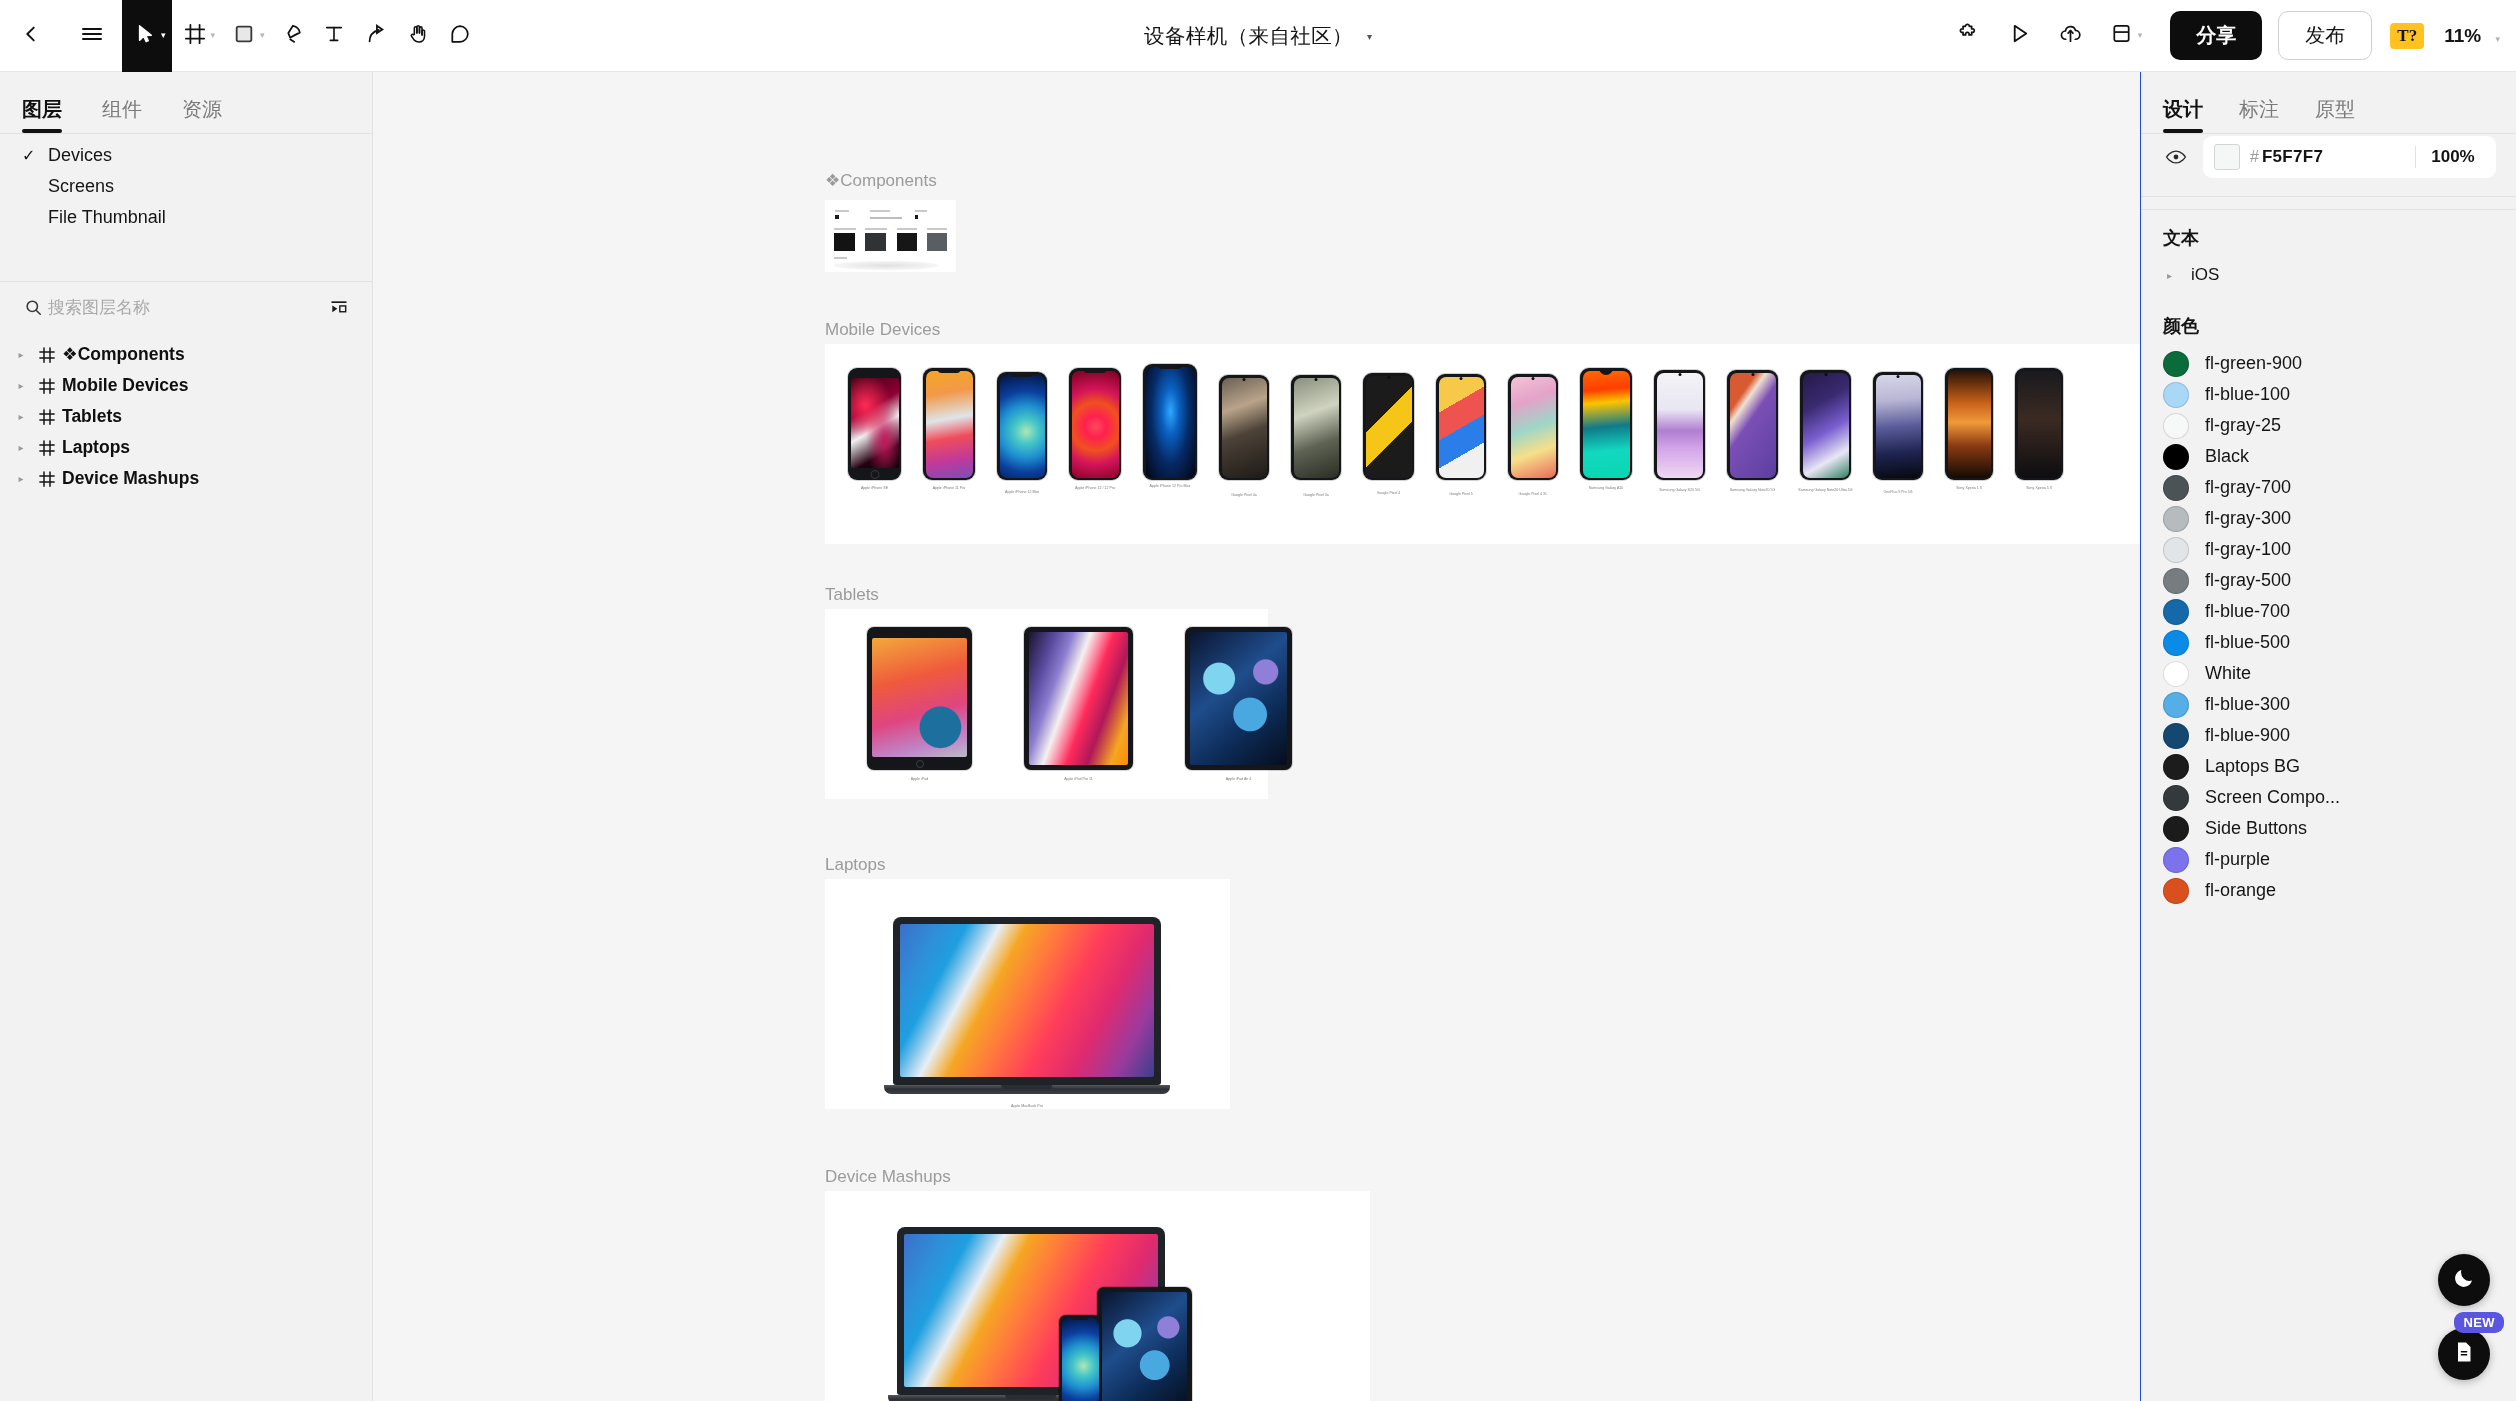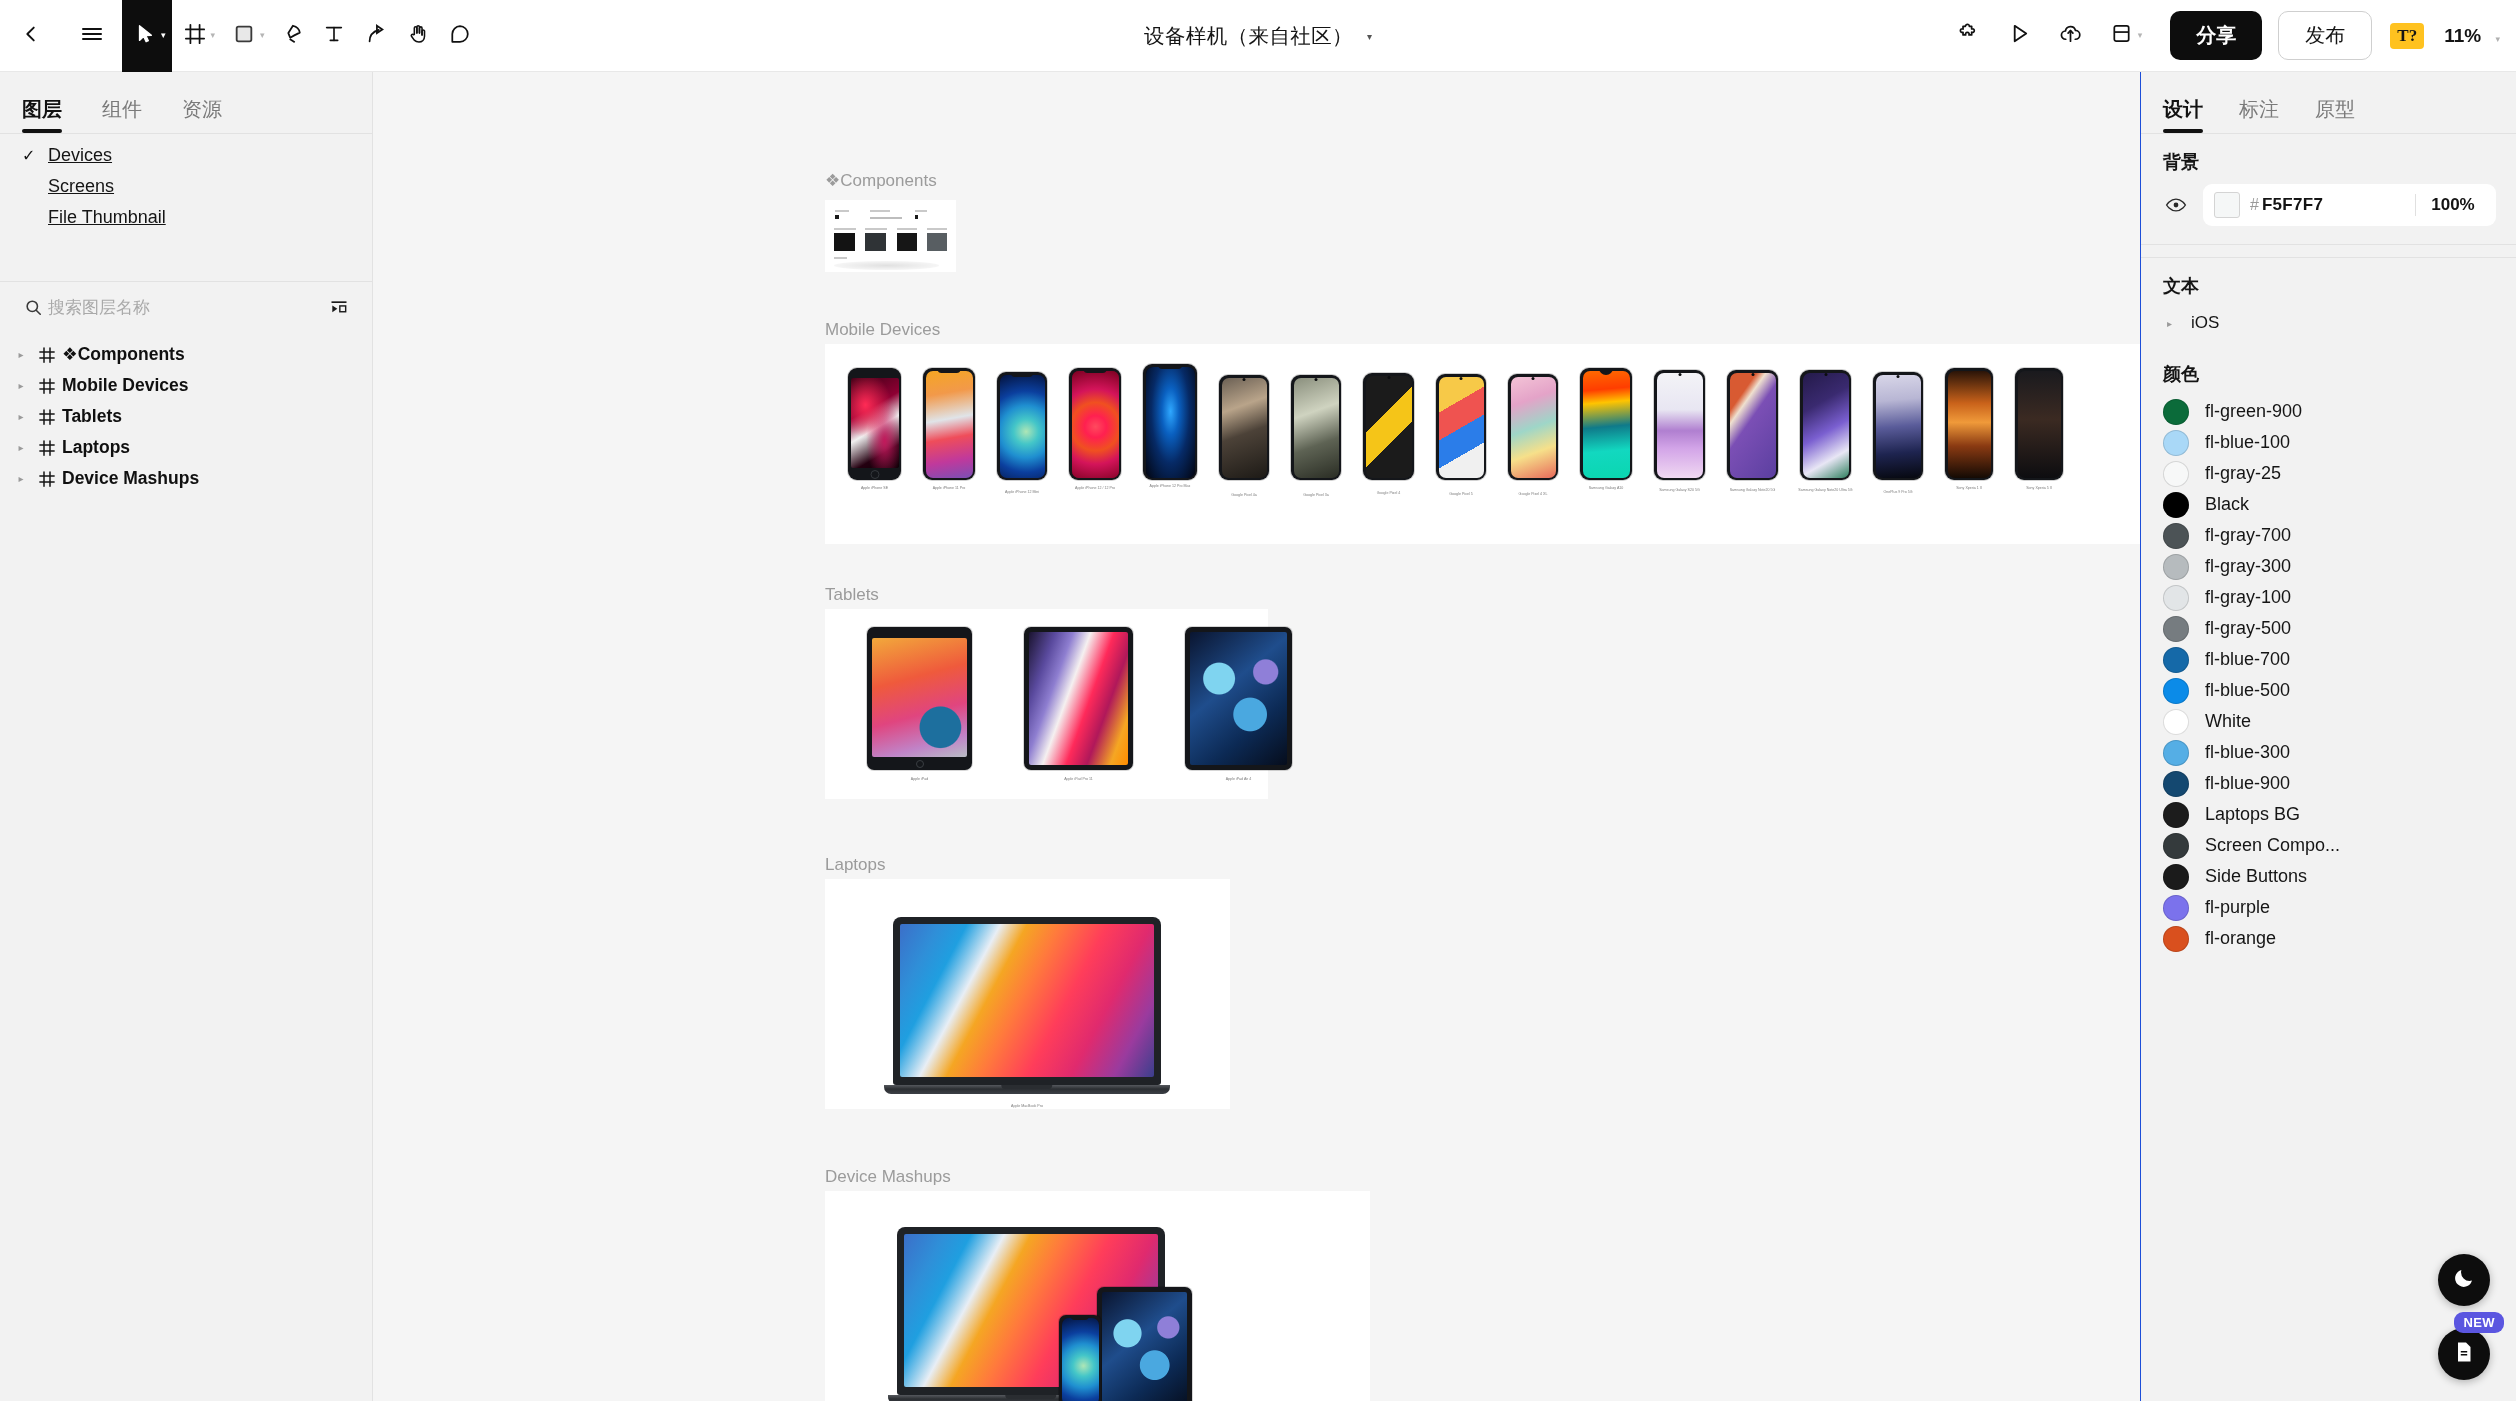--- a/index.html
+++ b/index.html
@@ -110,21 +110,21 @@
   .pages-actions { margin-left: auto; display: flex; align-items: center; gap: 14px; }
   .pg-ico { width: 28px; height: 28px; display: flex; align-items: center; justify-content: center; cursor: pointer; color: #2a2a2a; }
 
   .page-list { padding: 6px 0 10px 0; }
   .page-item {
     display: flex; align-items: center;
     height: 31px; padding-left: 22px;
     font-size: 18px; color: #151515; cursor: pointer;
   }
   .page-check { width: 26px; font-size: 16px; color: #111; display:flex; align-items:center; }
-  .page-label { white-space: nowrap; text-decoration: underline; }
+  .page-label { white-space: nowrap; }
 
   .search-row {
     display: flex; align-items: center;
     height: 52px; padding: 0 18px 0 18px;
     border-top: 1px solid #e2e2e2;
     margin-top: 38px;
   }
   .search-ico { width: 30px; display:flex; align-items:center; justify-content:center; color:#3a3a3a; }
   .search-input {
     flex: 1; border: none; outline: none; background: transparent;
@@ -890,23 +890,20 @@
     </div>
 
     <div class="right-panel">
 
       <div class="rp-tabs">
         <div class="ptab active">设计</div>
         <div class="ptab">标注</div>
         <div class="ptab">原型</div>
       </div>
 
-      <div class="sect-head">
-        <span class="sect-title">背景</span>
-      </div>
       <div class="bg-row">
         <span class="eye">
           <svg width="22" height="22" viewBox="0 0 24 24" fill="none" stroke="#2a2a2a" stroke-width="1.6">
               <path d="M1.8 12s3.8-6.4 10.2-6.4S22.2 12 22.2 12 18.4 18.4 12 18.4 1.8 12 1.8 12z"></path>
               <circle cx="12" cy="12" r="2.6" fill="#2a2a2a" stroke="none"></circle>
             </svg>
         </span>
         <div class="color-field">
           <span class="sw-box" style="background:#F5F7F7;"></span>
           <span class="hex-sign">#</span>

